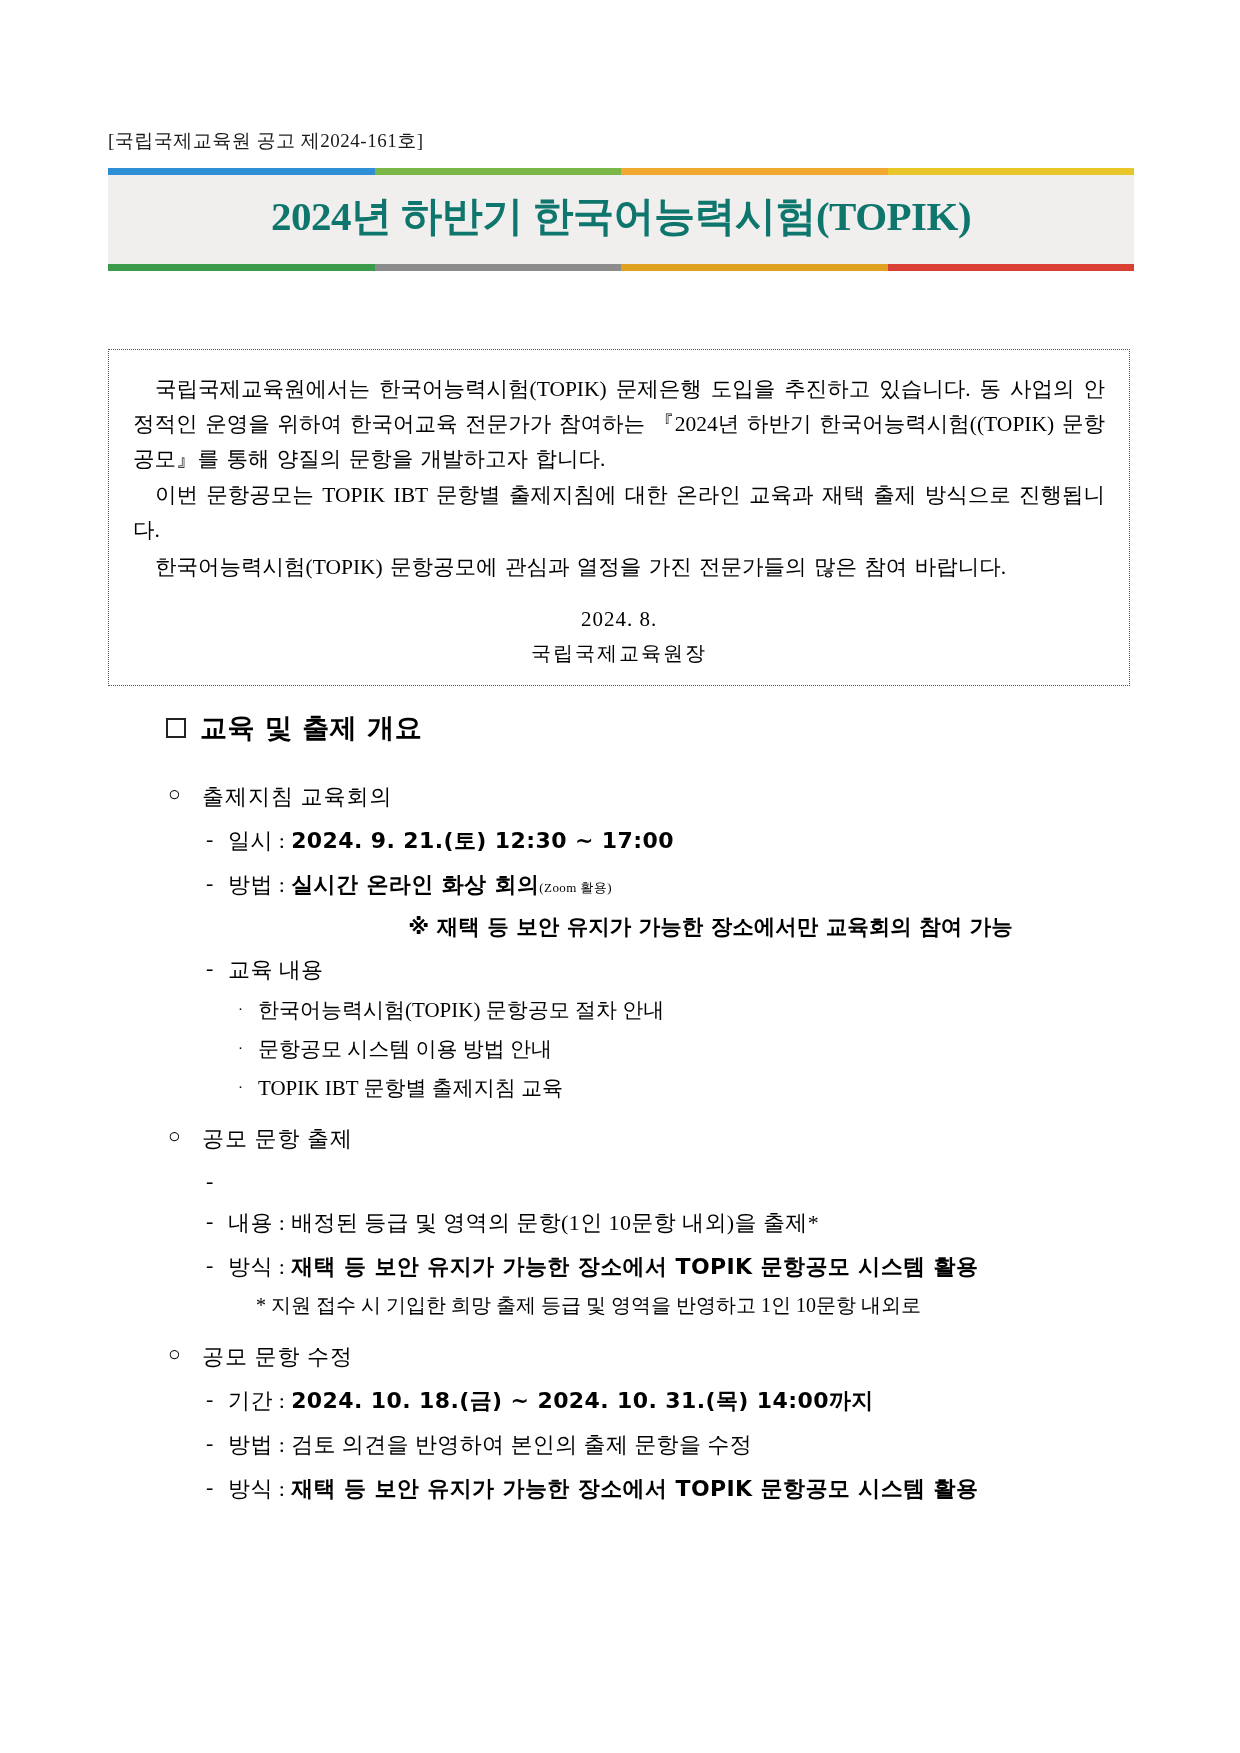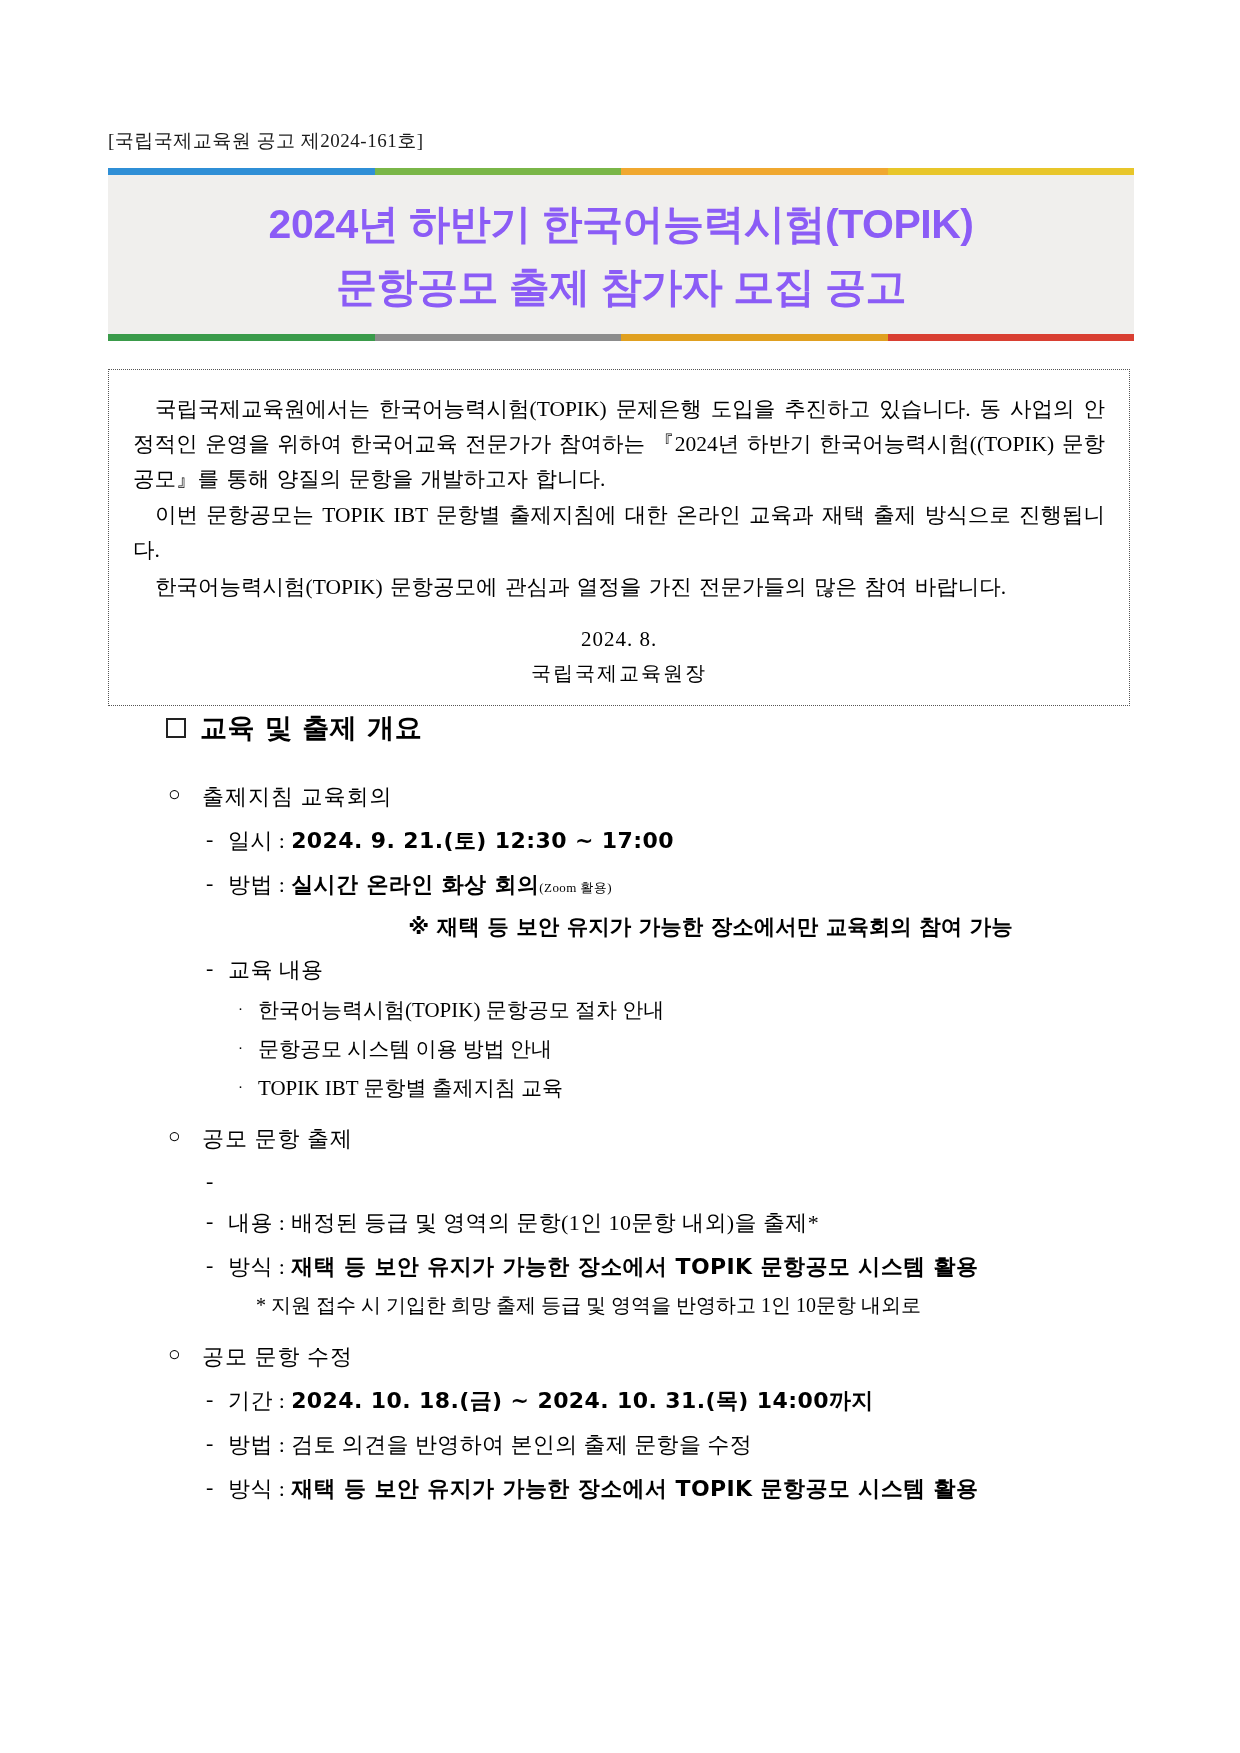--- a/index.html
+++ b/index.html
@@ -58,35 +58,34 @@
       #8c8c8c 26%, #8c8c8c 50%,
       #e0a020 50%, #e0a020 76%,
       #d93f32 76%, #d93f32 100%);
   }
   .title-body {
     background: #f0efed;
     padding: 14px 0 20px 0;
     text-align: center;
   }
   .title-line {
-    font-family: Liberation Sans, sans-serif;
+    font-family: Liberation Serif, serif;
     font-weight: bold;
     font-size: 41px;
     line-height: 1.33;
     letter-spacing: -0.5px;
-    color: #8b5cf6;
+    color: #0f766e;
     white-space: nowrap;
-    margin-top: 8px;
   }
 
   
   .intro-box {
     position: absolute;
     left: 108px;
-    top: 369px;
+    top: 349px;
     width: 1022px;
     border: 1px dotted #555;
     box-sizing: border-box;
     padding: 22px 24px 18px 24px;
   }
   .intro-p {
     font-size: 21.5px;
     line-height: 1.62;
     text-align: justify;
     text-justify: inter-word;
@@ -201,21 +200,20 @@
 <body>
 
 <div class="page">
 
   <div class="doc-number">[국립국제교육원 공고 제2024-161호]</div>
 
   <div class="title-block">
     <div class="title-rule-top"></div>
     <div class="title-body">
       <div class="title-line">2024년 하반기 한국어능력시험(TOPIK)</div>
-      <div class="title-line">문항공모 출제 참가자 모집 공고</div>
     </div>
     <div class="title-rule-bottom"></div>
   </div>
 
   <div class="intro-box">
     <p class="intro-p indent">국립국제교육원에서는 한국어능력시험(TOPIK) 문제은행 도입을 추진하고 있습니다. 동 사업의 안정적인 운영을 위하여 한국어교육 전문가가 참여하는 『2024년 하반기 한국어능력시험((TOPIK) 문항공모』를 통해 양질의 문항을 개발하고자 합니다.</p>
     <p class="intro-p indent">이번 문항공모는 TOPIK IBT 문항별 출제지침에 대한 온라인 교육과 재택 출제 방식으로 진행됩니다.</p>
     <p class="intro-p indent">한국어능력시험(TOPIK) 문항공모에 관심과 열정을 가진 전문가들의 많은 참여 바랍니다.</p>
     <div class="intro-date">2024. 8.</div>
     <div class="intro-signature">국립국제교육원장</div>

